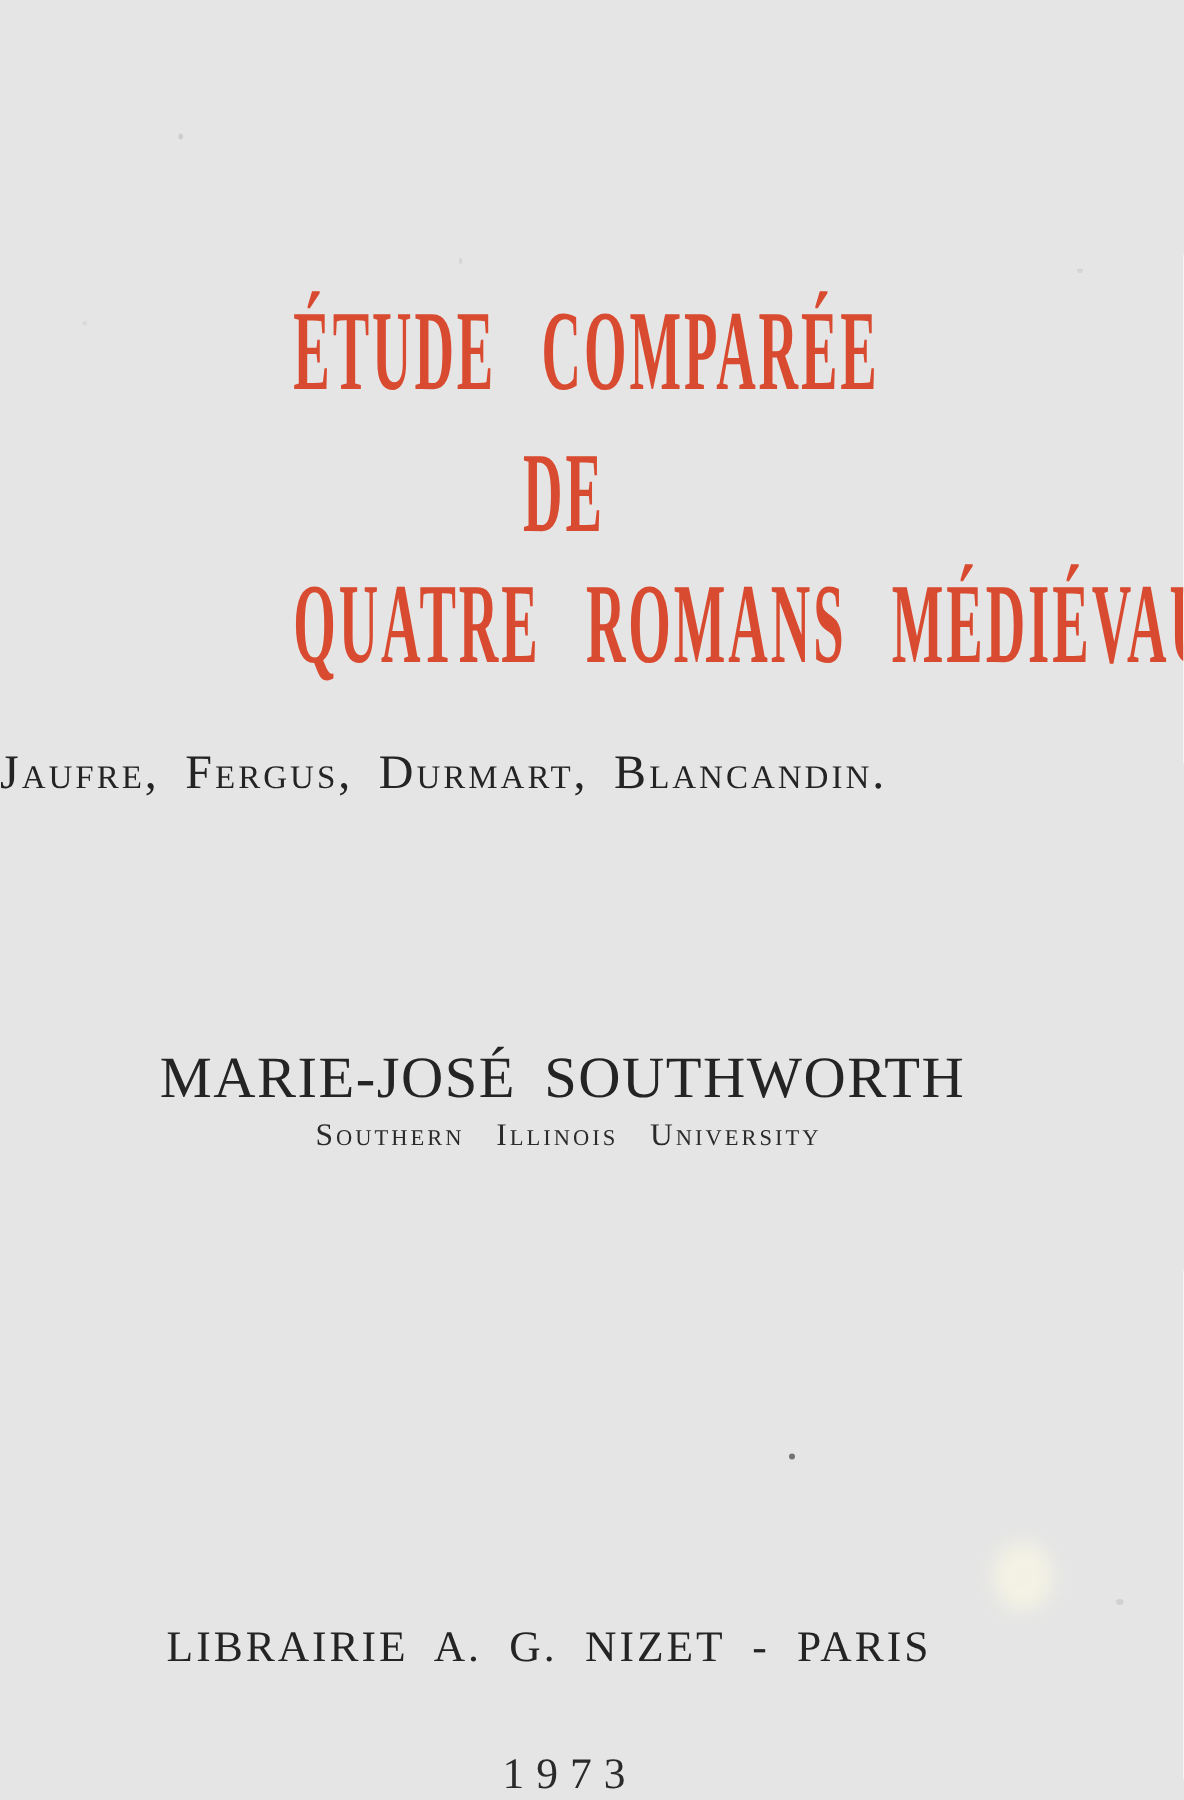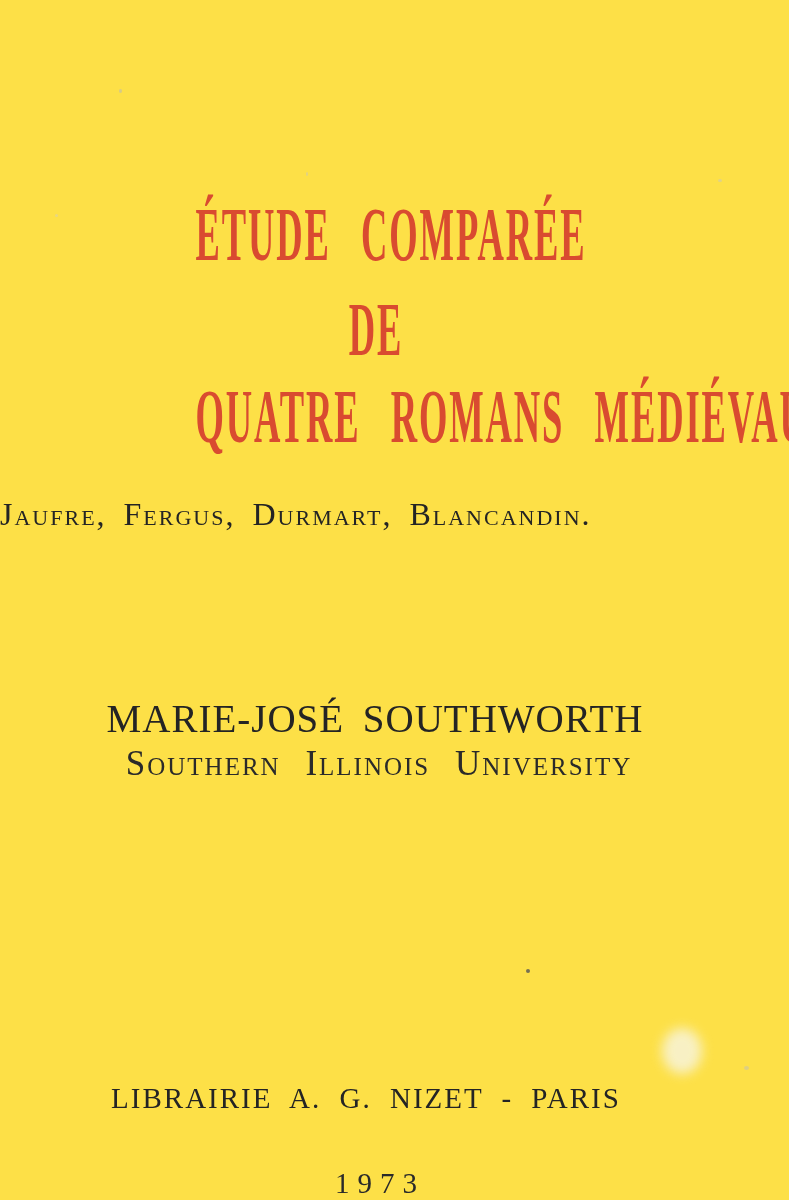--- a/index.html
+++ b/index.html
@@ -4,21 +4,21 @@
 <style>
   html, body {
     margin: 0;
     padding: 0;
     background: #ffffff;
   }
   .book-page {
     position: relative;
     width: 789px;
     height: 1200px;
-    background: #fde047;
+    background: #e5e5e5;
     overflow: hidden;
     font-family: "Liberation Serif", serif;
   }
   
   .title-line {
     position: absolute;
     left: 0;
     width: 752px;            
     text-align: center;
     color: #d94b30;
@@ -63,21 +63,21 @@
     word-spacing: 8px;
     white-space: nowrap;
   }
   .author-affiliation {
     position: absolute;
     top: 746px;
     left: 0;
     width: 758px;
     text-align: center;
     color: #2a2a2a;
-    font-size: 35px;
+    font-size: 21px;
     line-height: 1;
     font-variant: small-caps;
     letter-spacing: 2px;
     word-spacing: 14px;
     white-space: nowrap;
   }
   .publisher {
     position: absolute;
     top: 1084px;
     left: 0;

